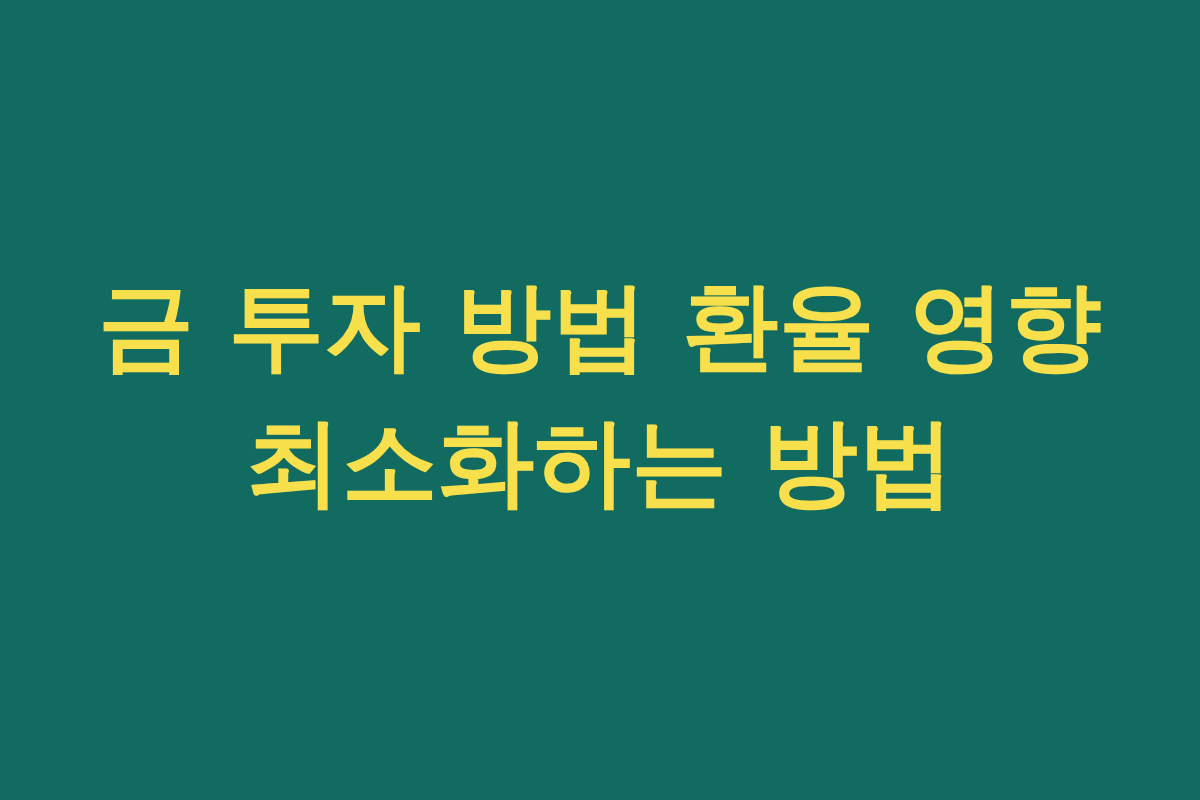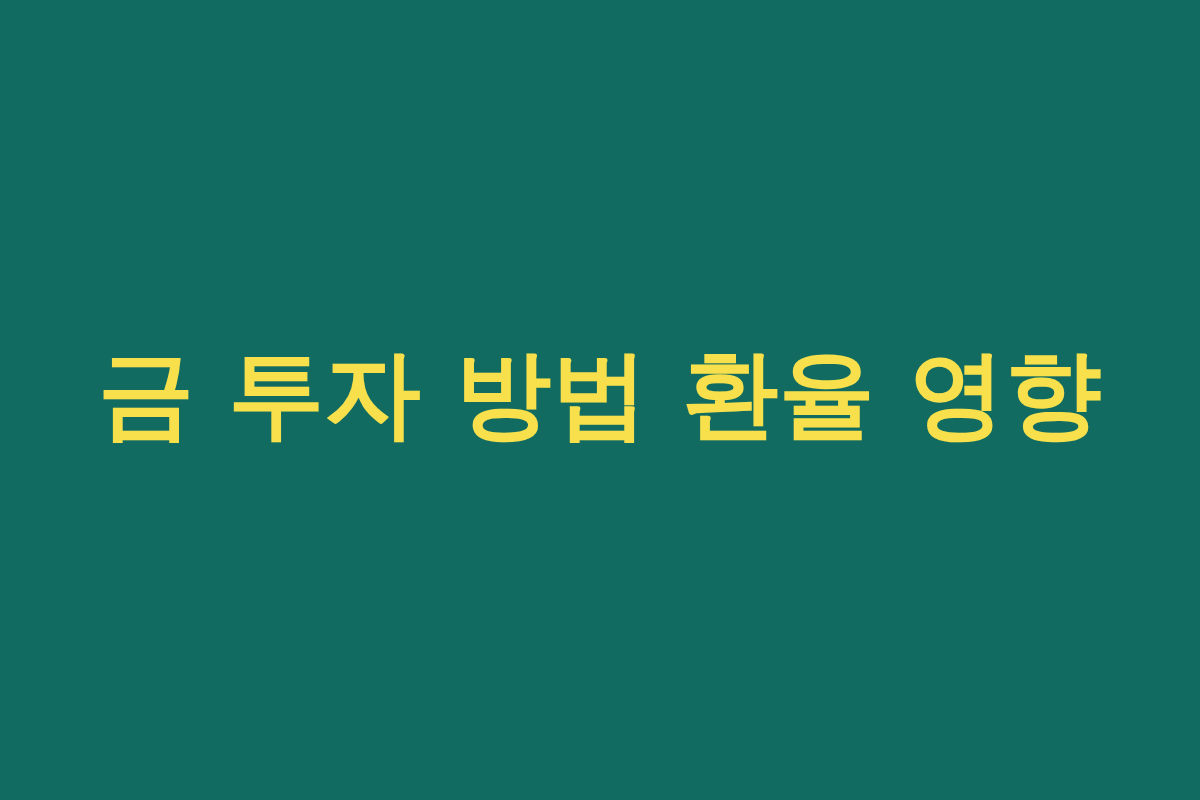--- a/index.html
+++ b/index.html
@@ -56,16 +56,17 @@
 </style>
 </head>
 <body>
 
 <div class="card">
 
   <div class="title-block">
 
     <span class="title-line title-line--1">금 투자 방법 환율 영향</span>
 
+    <span class="title-line title-line--2">최소화하는 방법</span>
 
   </div>
 
 </div>
 
 </body></html>

